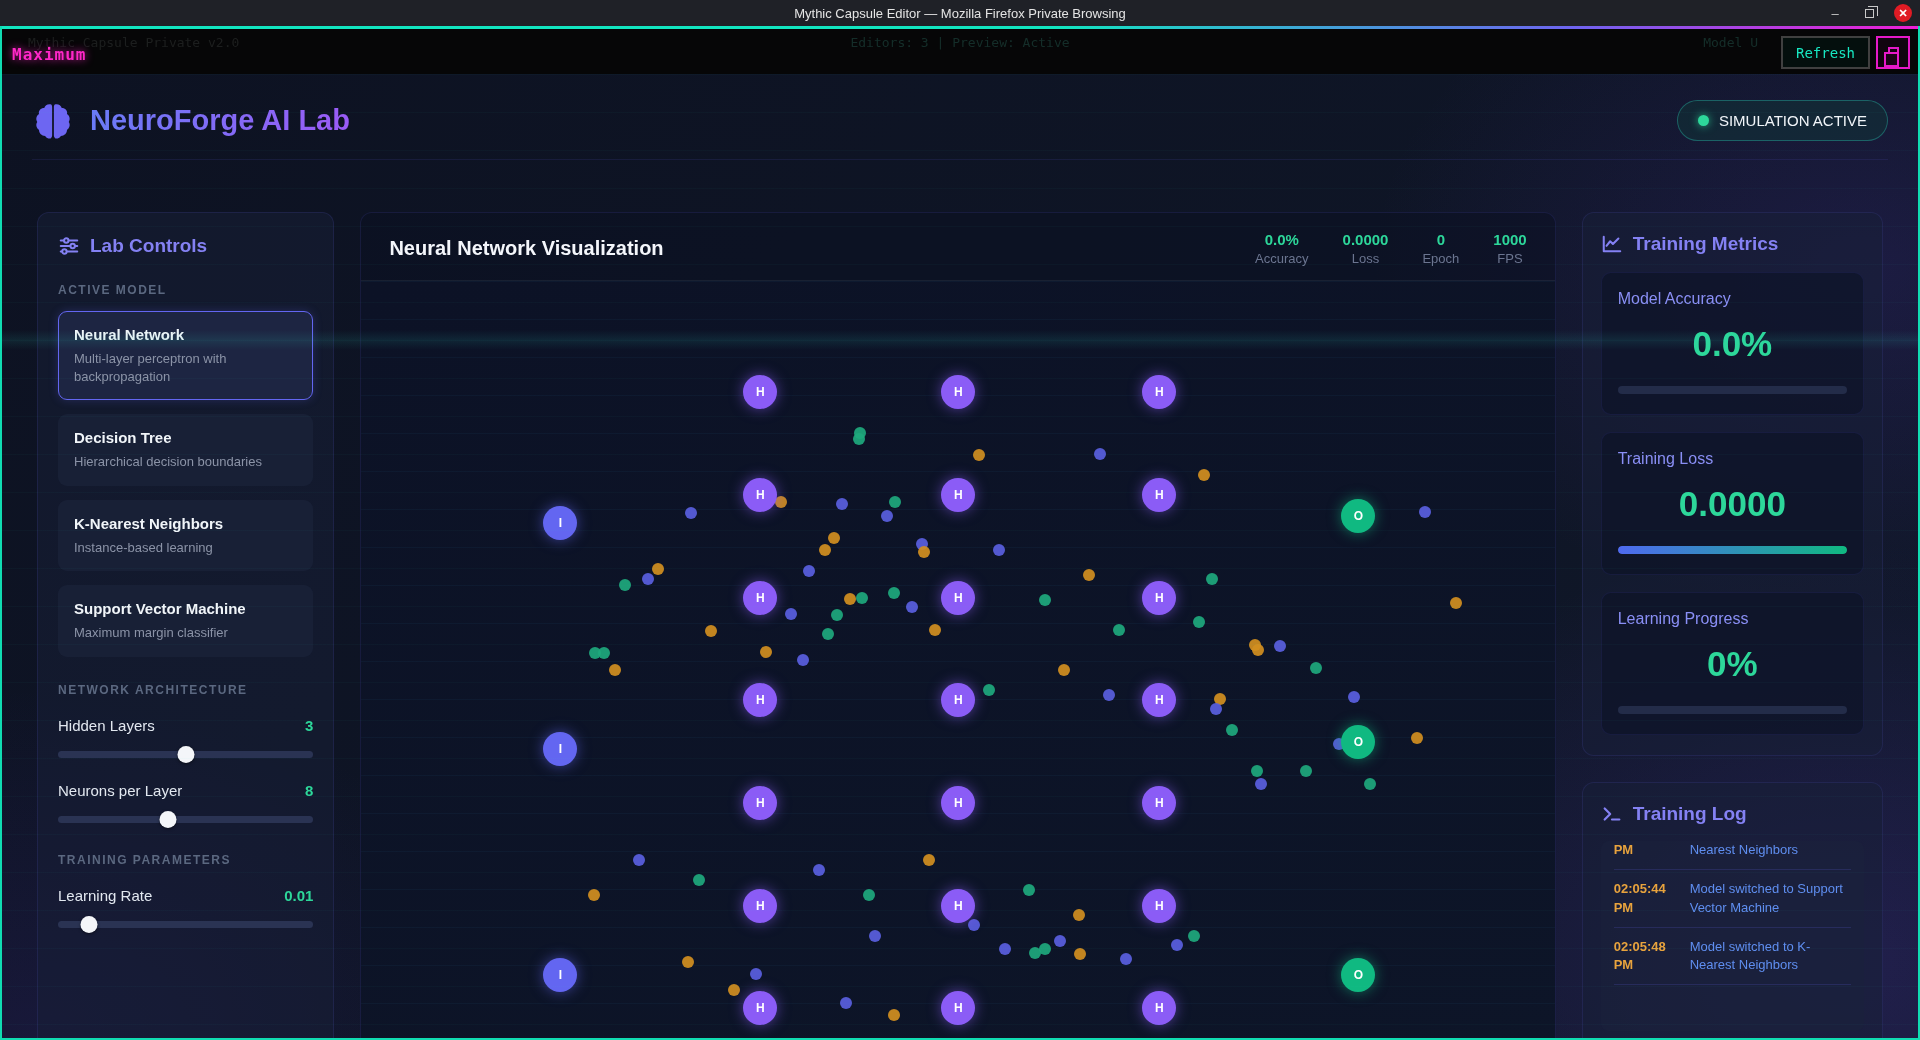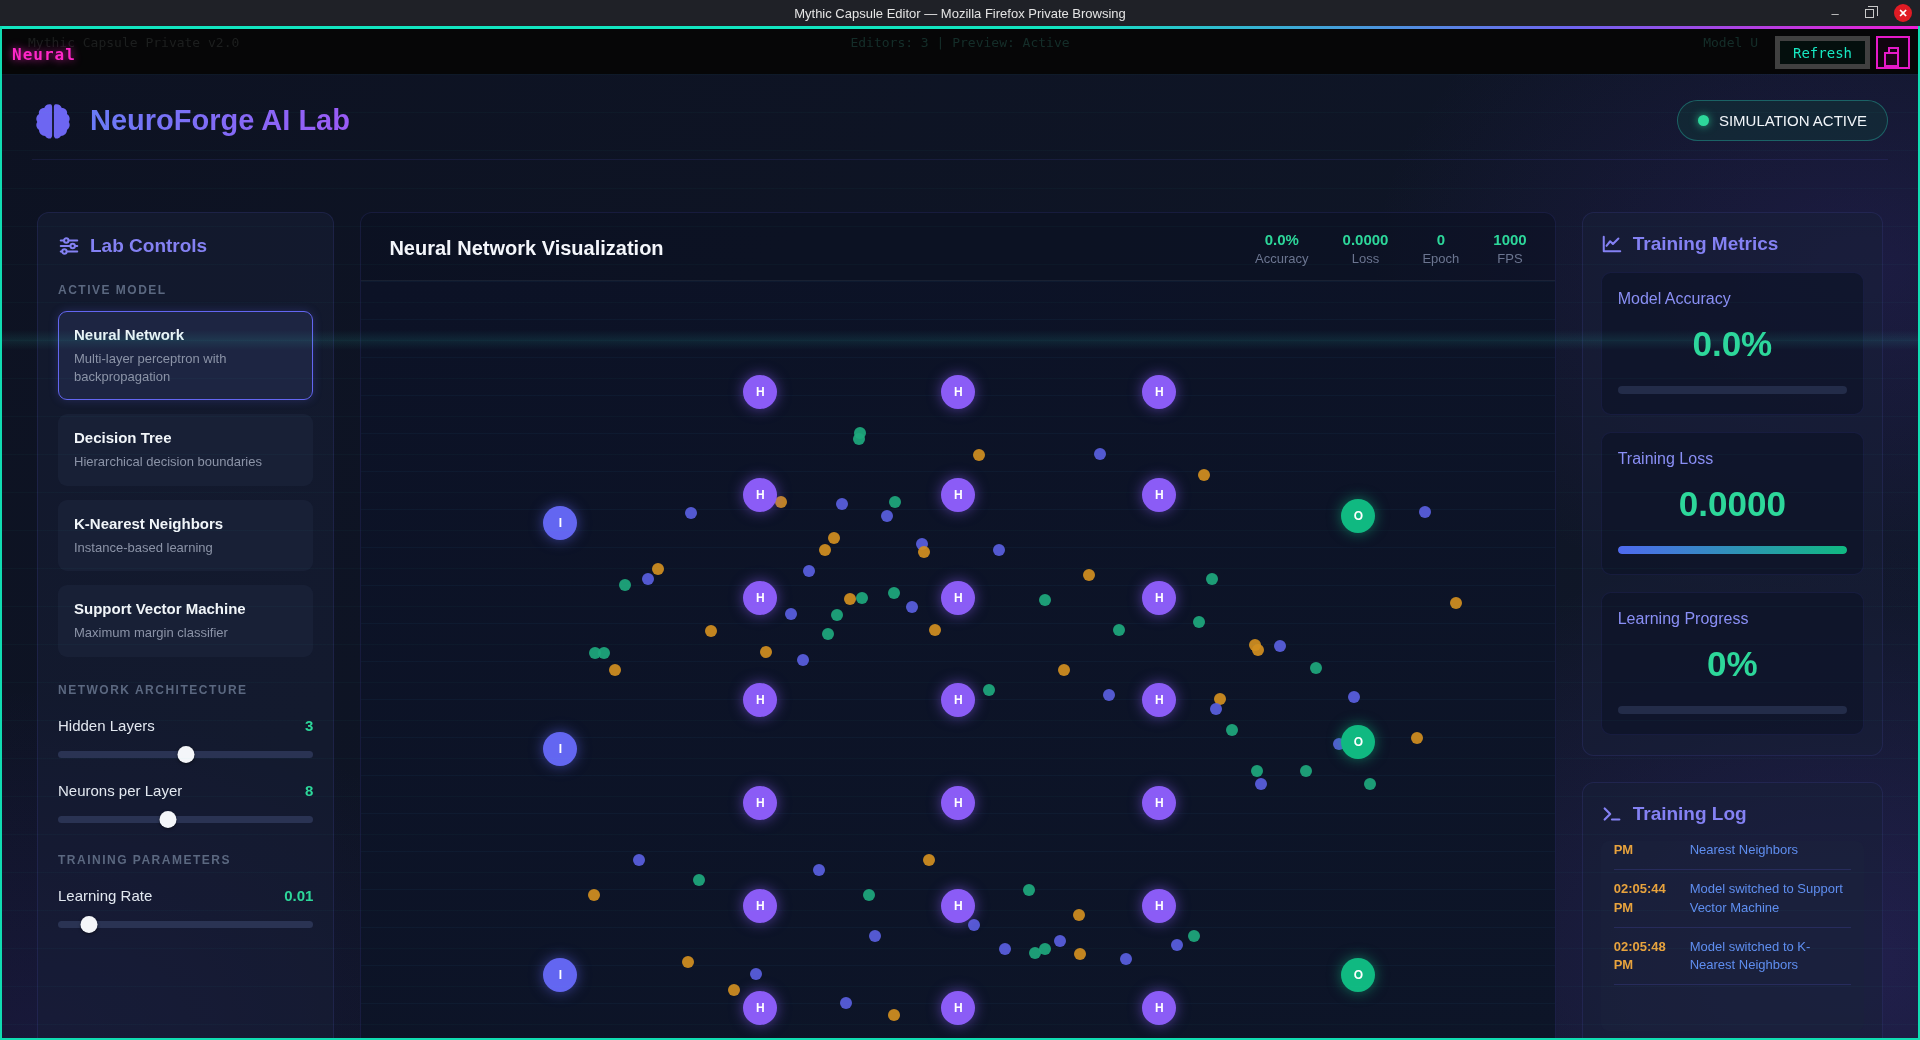--- a/index.html
+++ b/index.html
@@ -27,21 +27,21 @@
     background:linear-gradient(90deg,#12e6c0 0%,#12e6c0 55%,#6e64ef 82%,#ef1fd6 100%); }
   .toolbar { height:45px; background:#060607; position:relative;
     font-family:"DejaVu Sans Mono", monospace; }
   .ghost { position:absolute; font-size:13px; color:rgba(46,110,96,0.38); top:6px; white-space:nowrap; }
   .ghost-left { left:26px; color:rgba(110,118,114,0.22); }
   .ghost-center { left:50%; transform:translateX(-50%);text-align:right; }
   .ghost-right { right:160px; }
   .webview-label { position:absolute; left:10px; top:16px; color:#ff27c8; font-weight:bold;
     font-size:16px; text-shadow:0 0 8px rgba(255,39,200,0.8); letter-spacing:1px; }
   .refresh-btn { position:absolute; right:48px; top:7px; height:33px; padding:0 13px;
-    background:rgba(4,22,18,0.6); border:5px solid #404040; color:#17e8c2;
+    background:rgba(4,22,18,0.6); border:2px solid #404040; color:#17e8c2;
     font-family:"DejaVu Sans Mono", monospace; font-size:14px; cursor:pointer; }
   .popout-btn { position:absolute; right:8px; top:7px; width:34px; height:33px;
     background:rgba(26,3,22,0.6); border:2px solid #e619c8; cursor:pointer;
     display:flex; align-items:center; justify-content:center; }
   .popout-glyph { width:11px; height:11px; border:2px solid #e619c8; position:relative; }
   .popout-glyph::before { content:""; position:absolute; left:-6px; top:3px; width:11px; height:11px;
     border:2px solid #e619c8; background:#1a0316; }
 
   
   .page { position:relative; width:100%; height:964px; overflow:hidden;
@@ -150,21 +150,21 @@
   </div>
 </div>
 
 <div class="browser">
   <div class="gradient-edge"></div>
 
   <div class="toolbar">
     <span class="ghost ghost-left">Mythic Capsule Private v2.0</span>
     <span class="ghost ghost-center">Editors: 3 | Preview: Active</span>
     <span class="ghost ghost-right">Model U</span>
-    <span class="webview-label">Neural</span>
+    <span class="webview-label">Maximum</span>
     <button class="refresh-btn">Refresh</button>
     <button class="popout-btn">
       <span class="popout-glyph"></span>
     </button>
   </div>
 
   <div class="page">
     <div class="scan-band"></div>
 
     <div class="app-header">

